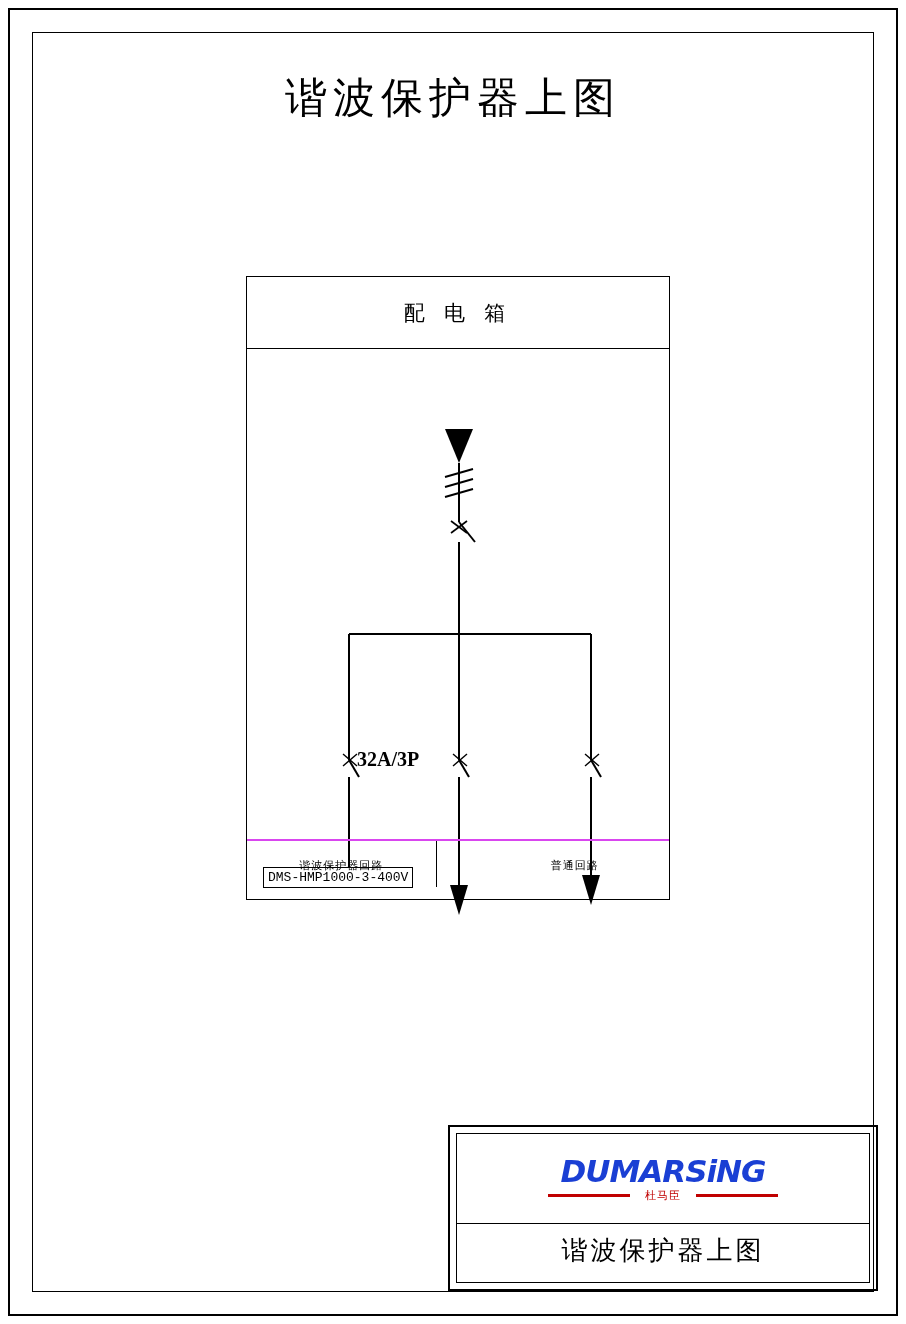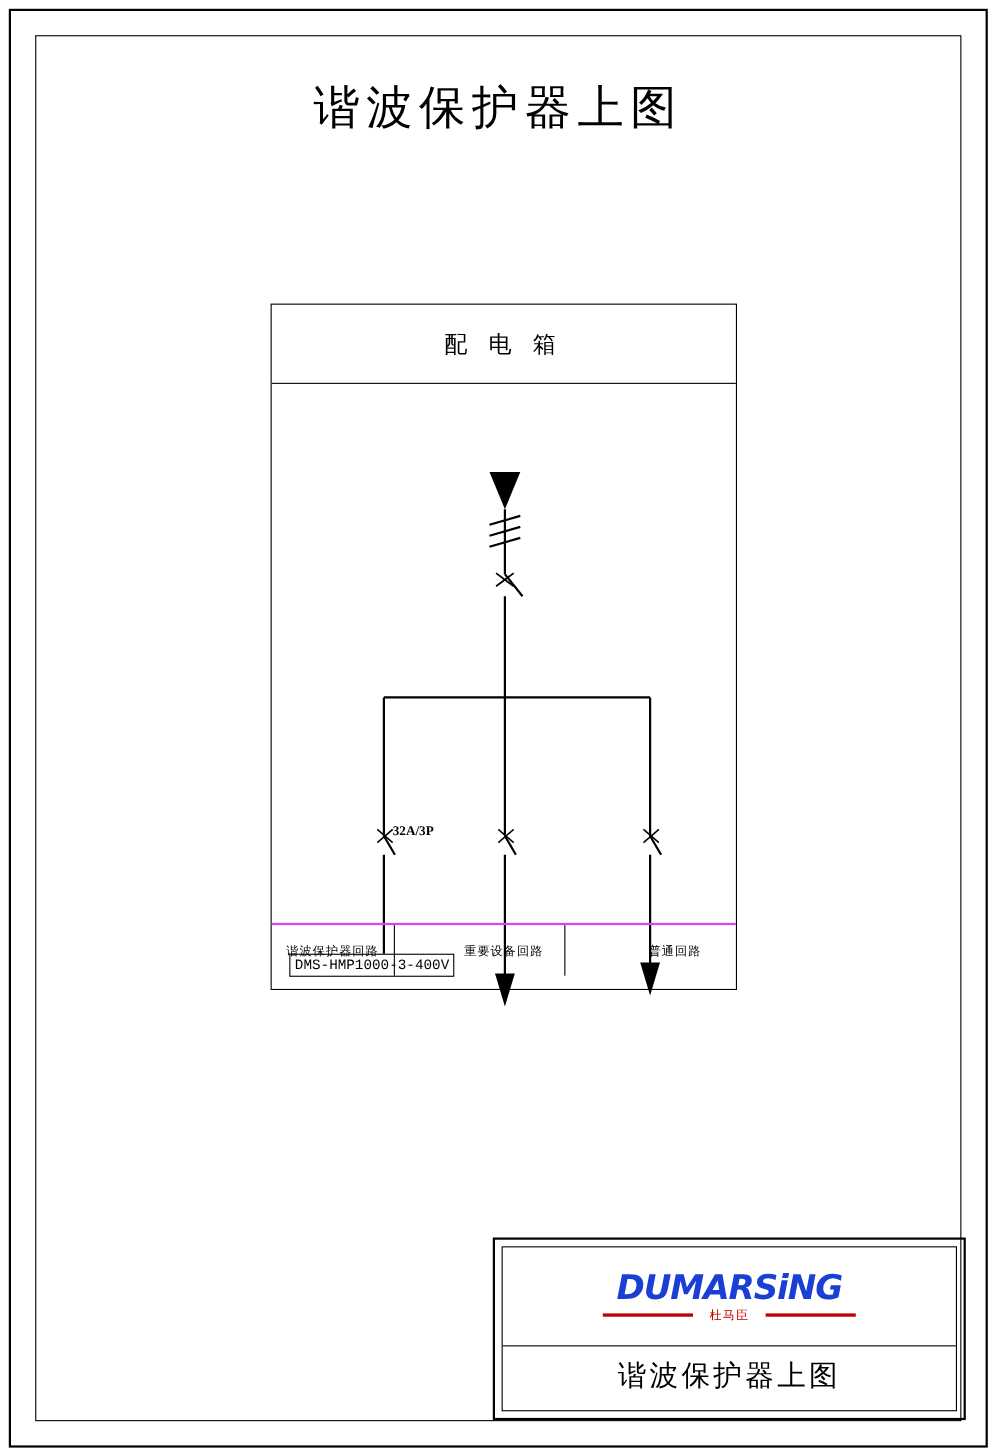--- a/index.html
+++ b/index.html
@@ -123,21 +123,21 @@
     padding: 2px 4px;
     font-size: 13px;
     background: #fff;
     font-family: Liberation Mono, monospace;
     white-space: nowrap;
   }
   #breaker-rating {
     position: absolute;
     left: 110px;
     top: 471px;
-    font-size: 12px;
+    font-size: 20px;
     font-weight: bold;
     font-family: "Liberation Serif", serif;
     white-space: nowrap;
   }
 
   
   #title-block {
     position: absolute;
     left: 438px;
     top: 1115px;
@@ -272,21 +272,20 @@
         <polygon points="335,598 353,598 344,628" fill="#000" stroke="none"></polygon>
       </g>
     </svg>
 
     <div id="breaker-rating">32A/3P</div>
 
     <div id="device-label">DMS-HMP1000-3-400V</div>
 
     <div id="panel-footer">
       <div class="footer-cell">谐波保护器回路</div>
-      <div class="footer-cell">重要设备回路</div>
       <div class="footer-cell">普通回路</div>
     </div>
   </div>
 
   <div id="title-block">
     <div id="title-block-inner">
       <div id="logo-cell">
         <div id="logo-word">DUMARSiNG</div>
         <div id="logo-rule">
           <span class="bar-left"></span>

